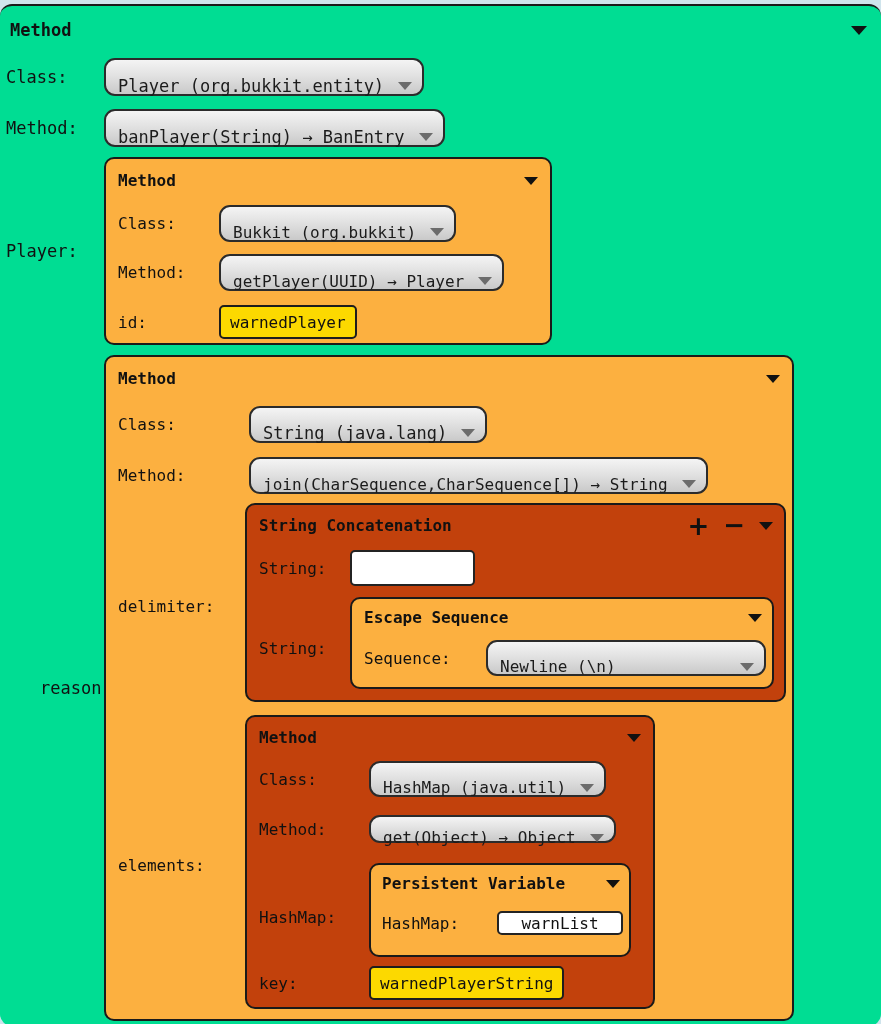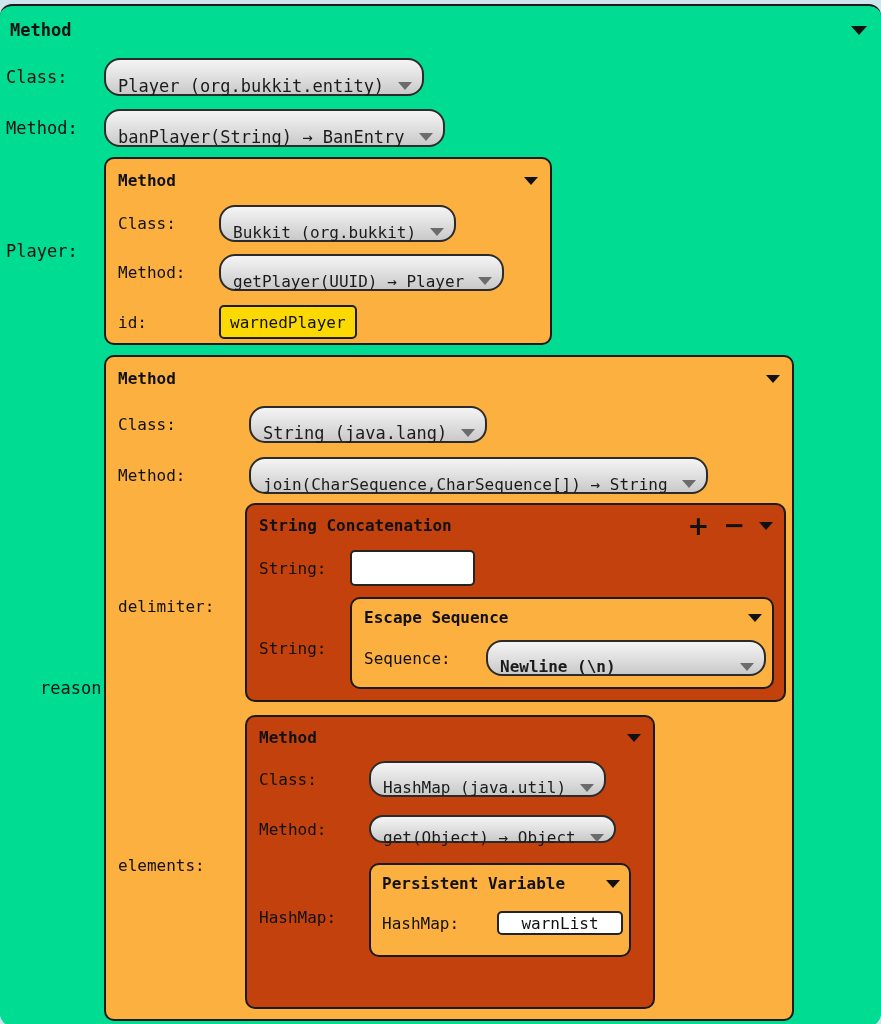--- a/index.html
+++ b/index.html
@@ -100,21 +100,21 @@
     font-family: "DejaVu Sans Mono", "Liberation Mono", monospace;
   }
 
   
   .dd {
     display: inline-flex;
     align-items: center;
     justify-content: space-between;
     box-sizing: border-box;
     border: 2px solid #2b2b2b;
-    border-radius: 16px;
+    border-radius: 11px;
     background: linear-gradient(to bottom, #f4f4f4 0%, #e2e2e2 45%, #c9c9c9 100%);
     color: #1b1b1b;
     padding: 17px 10px 0 12px;
     white-space: nowrap;
   }
   .dd .dd-txt { padding-right: 14px; }
   .dd .dd-arrow {
     width: 0; height: 0;
     border-left: 7px solid transparent;
     border-right: 7px solid transparent;
@@ -257,21 +257,21 @@
 
           <div class="blk-head abs" style="left:12px; top:9px; width:398px; font-size:16px;">
             <span class="blk-title">Escape Sequence</span>
             <span class="head-ctrls">
               <span class="caret sm"></span>
             </span>
           </div>
 
           <div class="row abs" style="left:12px; top:41px; height:36px;">
             <span class="lbl" style="font-size:16px; width:122px;">Sequence:</span>
-            <span class="dd" style="height:36px; width:280px; font-size:16px;font-weight:bold;">
+            <span class="dd" style="height:36px; width:280px; font-size:16px;">
               <span class="dd-txt">Newline (\n)</span>
               <span class="dd-arrow"></span>
             </span>
           </div>
         </div>
       </div>
 
       <span class="lbl abs" style="left:12px; top:499px; font-size:16px;">elements:</span>
 
       <div class="block lvl2 abs" style="left:139px; top:358px; width:410px; height:294px;">
@@ -311,16 +311,22 @@
           </div>
 
           <div class="row abs" style="left:11px; top:40px; height:36px;">
             <span class="lbl" style="font-size:16px; width:115px;">HashMap:</span>
             <span class="ti" style="height:24px; width:126px; font-size:16px; justify-content:center;">
               <span>warnList</span>
             </span>
           </div>
         </div>
 
+        <div class="row abs" style="left:12px; top:249px; height:34px;">
+          <span class="lbl" style="font-size:16px; width:110px;">key:</span>
+          <span class="ti yellow" style="height:34px; font-size:16px;">
+            <span>warnedPlayerString</span>
+          </span>
+        </div>
       </div>
     </div>
   </div>
 </div>
 
 </body></html>

